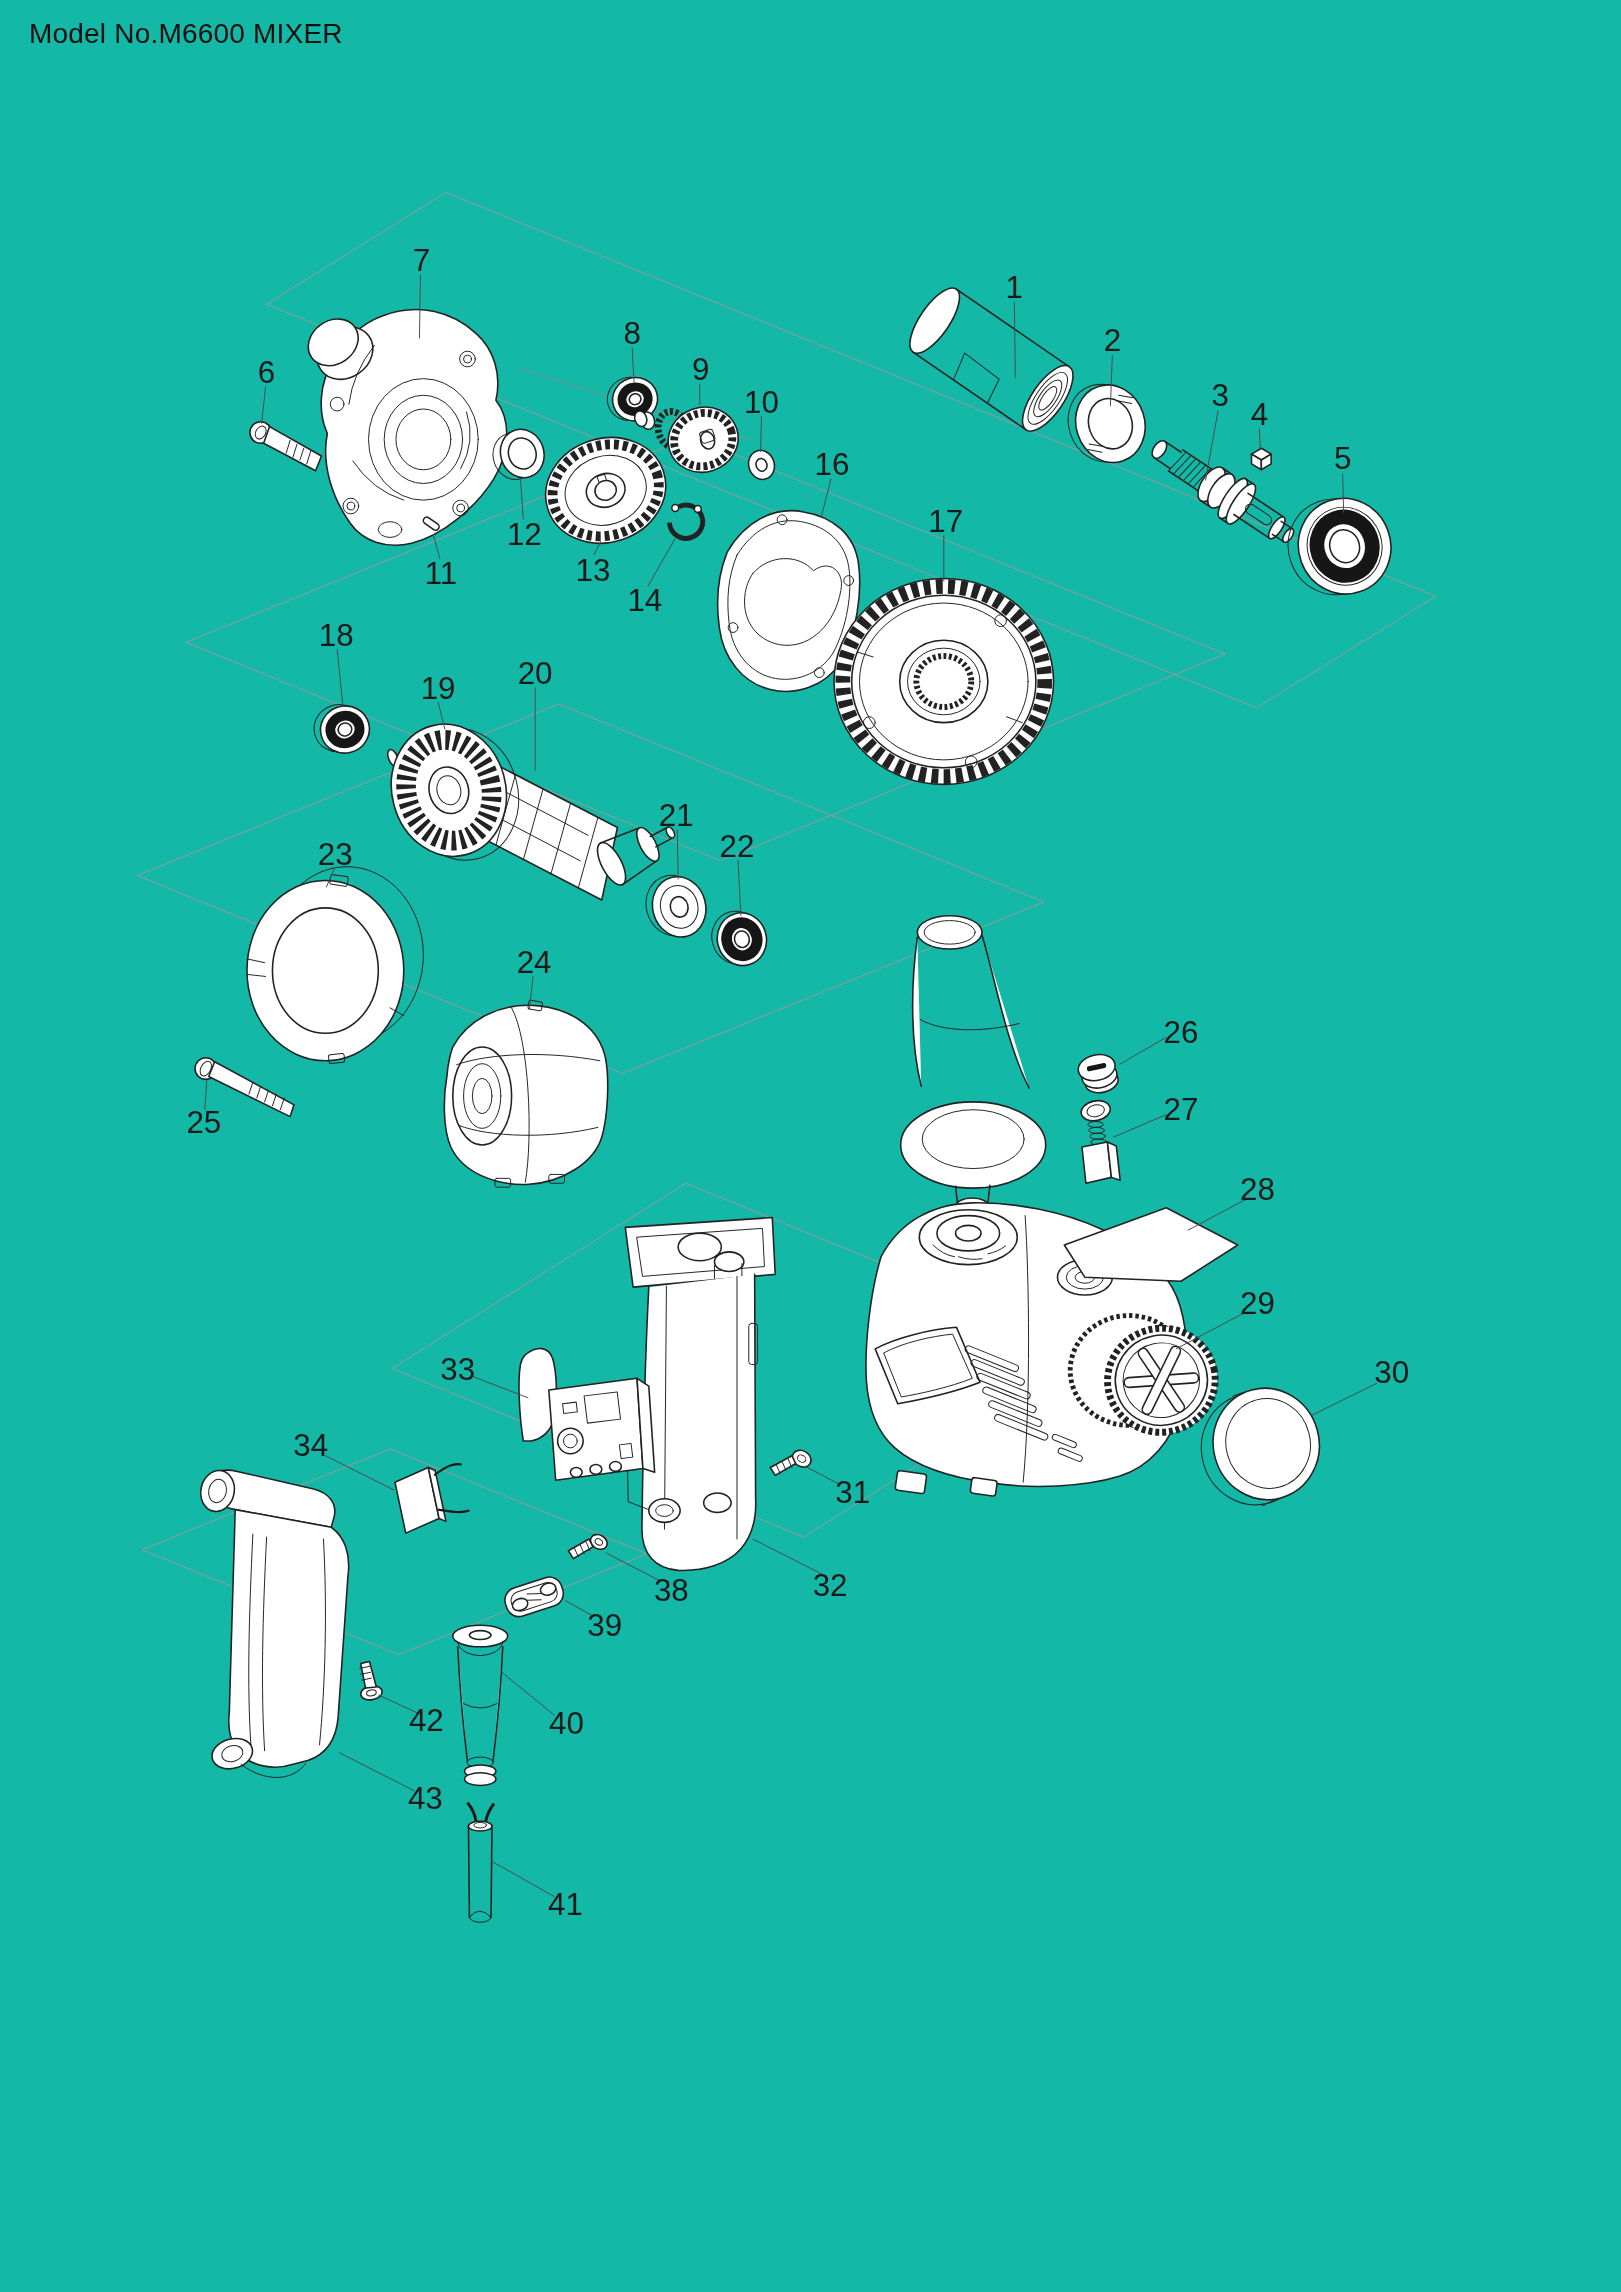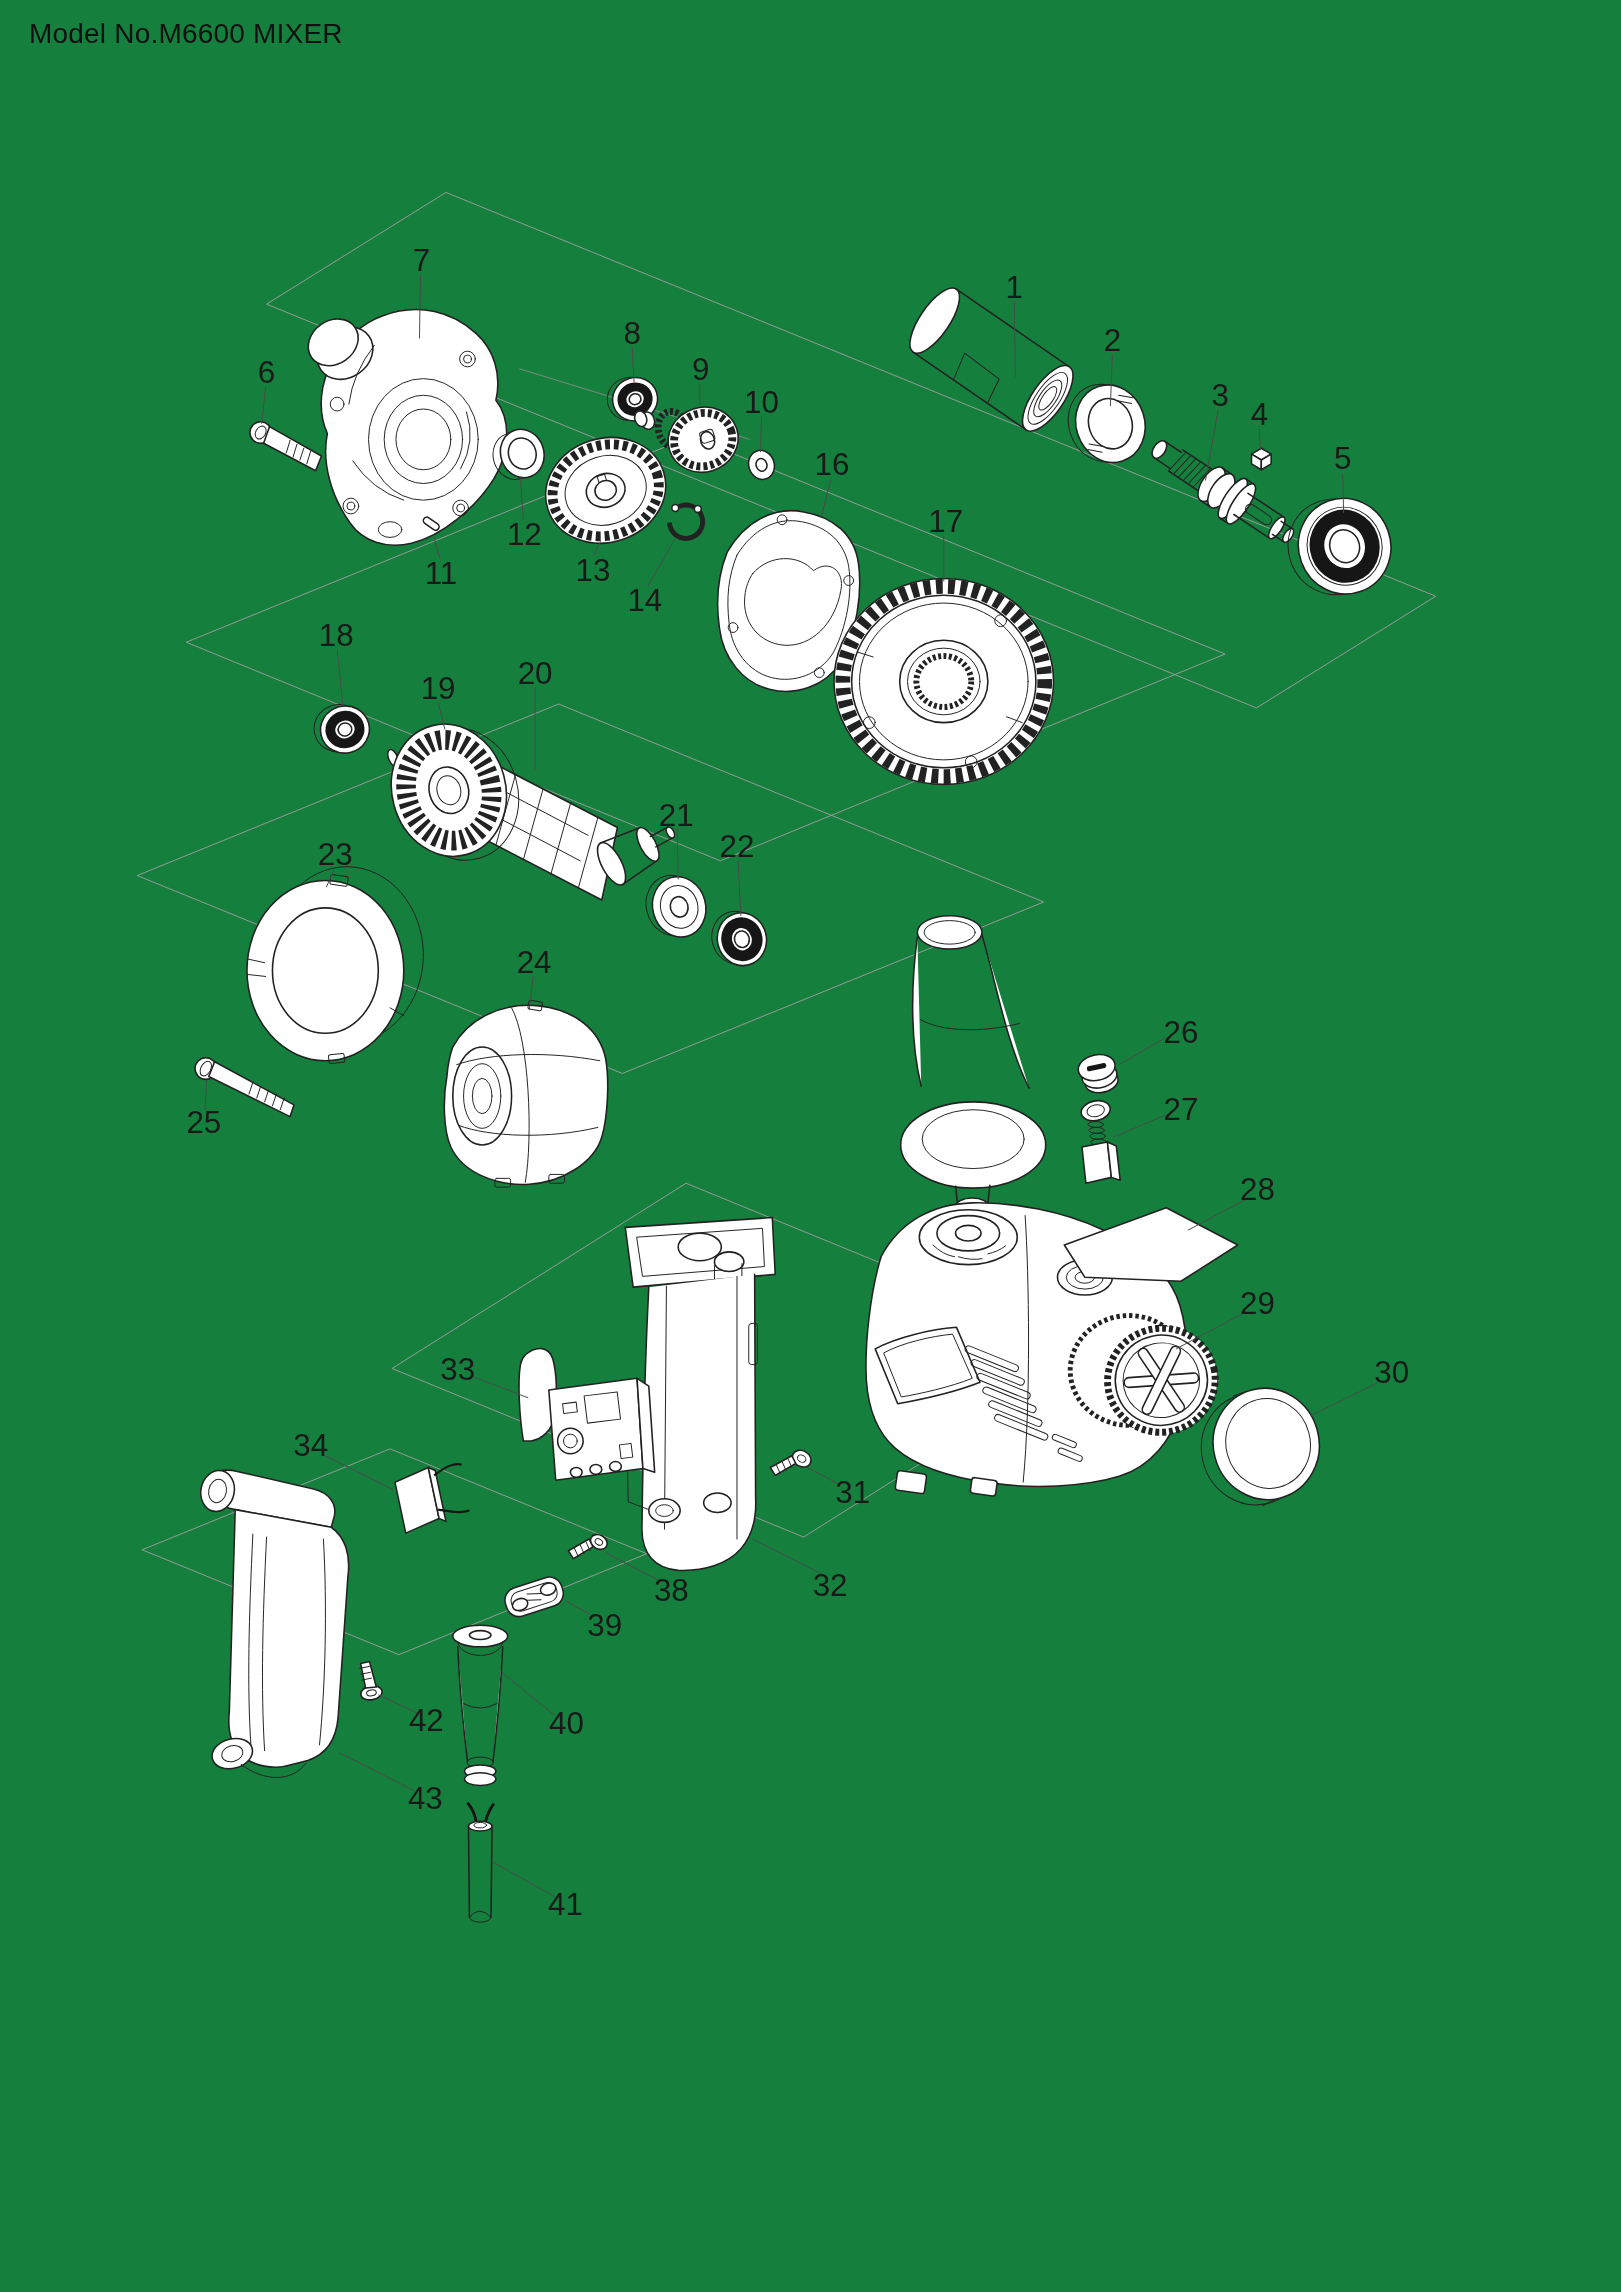--- a/index.html
+++ b/index.html
@@ -1,16 +1,16 @@
 <!DOCTYPE html>
 <html><head>
 <meta charset="utf-8">
 <style>
   html,body{margin:0;padding:0;background:#ffffff;}
-  .stage{position:relative;width:1621px;height:2293px;background:#15803d;overflow:hidden;
+  .stage{position:relative;width:1621px;height:2293px;background:#14b8a6;overflow:hidden;
          font-family:"Liberation Sans",sans-serif;}
   .title{position:absolute;left:29px;top:17.6px;font-size:28px;color:#111;letter-spacing:0.2px;}
   svg text.lbl{font-family:"Liberation Sans",sans-serif;font-size:32px;fill:#191919;}
   .p{fill:#fff;stroke:#222;stroke-width:1.6;stroke-linejoin:round;stroke-linecap:round;}
   .thin{fill:none;stroke:#222;stroke-width:1;stroke-linejoin:round;stroke-linecap:round;}
   .dk{fill:#161616;stroke:none;}
   .ring{fill:none;stroke:#161616;}
   .teeth{fill:none;stroke:#222;}
   .ldr{stroke:#4a4a4a;stroke-width:1;fill:none;}
   .box{fill:none;stroke:#9a9a9a;stroke-width:1;}

